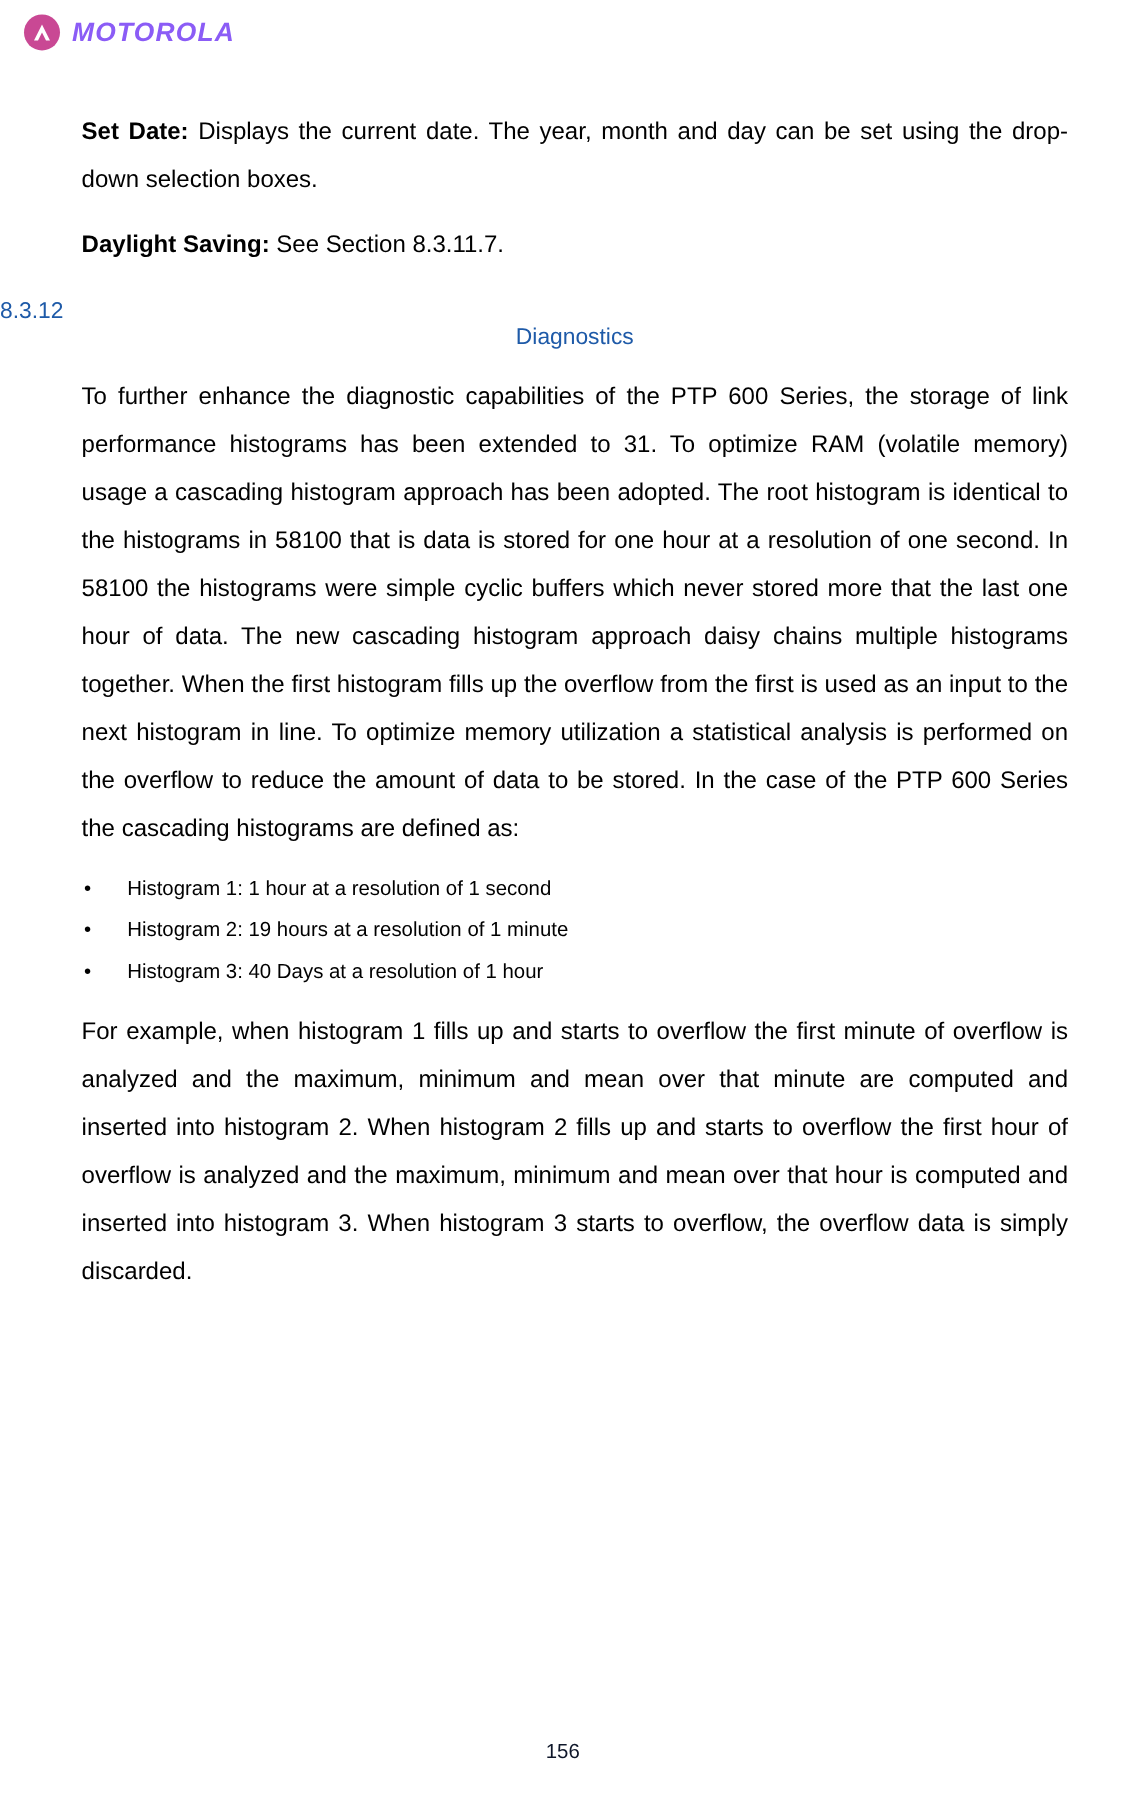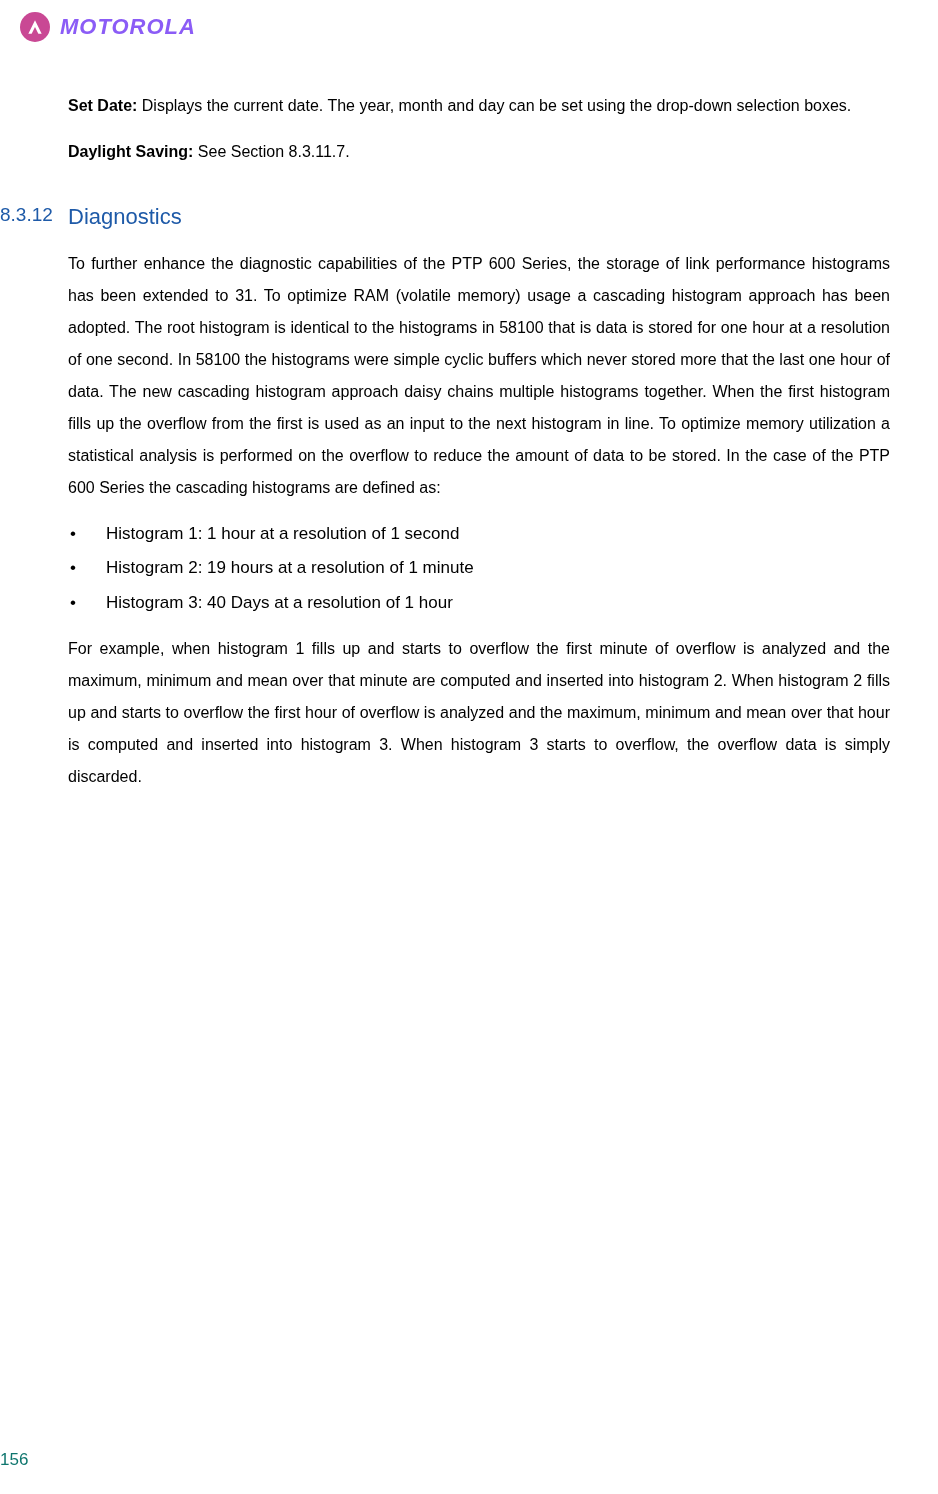--- a/index.html
+++ b/index.html
@@ -39,41 +39,43 @@
       color: #8b5cf6;
     }
     .content {
       position: absolute;
       top: 90px;
       left: 68px;
       right: 48px;
       color: #000;
     }
     .para {
-      font-size: 16px;
+      font-size: 20px;
       line-height: 2.0;
       text-align: justify;
       margin-bottom: 14px;
     }
     .para .bold { font-weight: bold; }
     .section-row {
       display: flex;
-      margin-top: 36px;
+      margin-top: 25px;
       margin-bottom: 18px;
+      flex-direction: column;
     }
     .section-number {
       color: #1e5aa8;
       font-size: 19px;
       width: 68px;
       margin-left: -68px;
       flex-shrink: 0;
     }
     .section-title {
       color: #1e5aa8;
-      font-size: 22px;
+      font-size: 19px;
+      text-align: center;
     }
     .bullets {
       margin-top: 4px;
       margin-bottom: 14px;
     }
     .bullet-row {
       display: flex;
       font-size: 17px;
       line-height: 1.9;
       margin-bottom: 2px;
@@ -83,23 +85,23 @@
       flex-shrink: 0;
       text-align: left;
       padding-left: 2px;
     }
     .bullet-text { flex: 1; }
     .page-number {
       position: absolute;
       bottom: 24px;
       left: 0;
       right: 0;
-      text-align: left;
+      text-align: center;
       font-size: 17px;
-      color: #0f766e;
+      color: #0f172a;
     }
   </style>
 </head>
 <body>
 
 <div class="logo">
   <span class="logo-icon">
     <svg viewBox="0 0 24 24" fill="none">
       <path d="M4 20 L12 4 L20 20 L16 20 L12 12 L8 20 Z" fill="#ffffff"></path>
     </svg>

